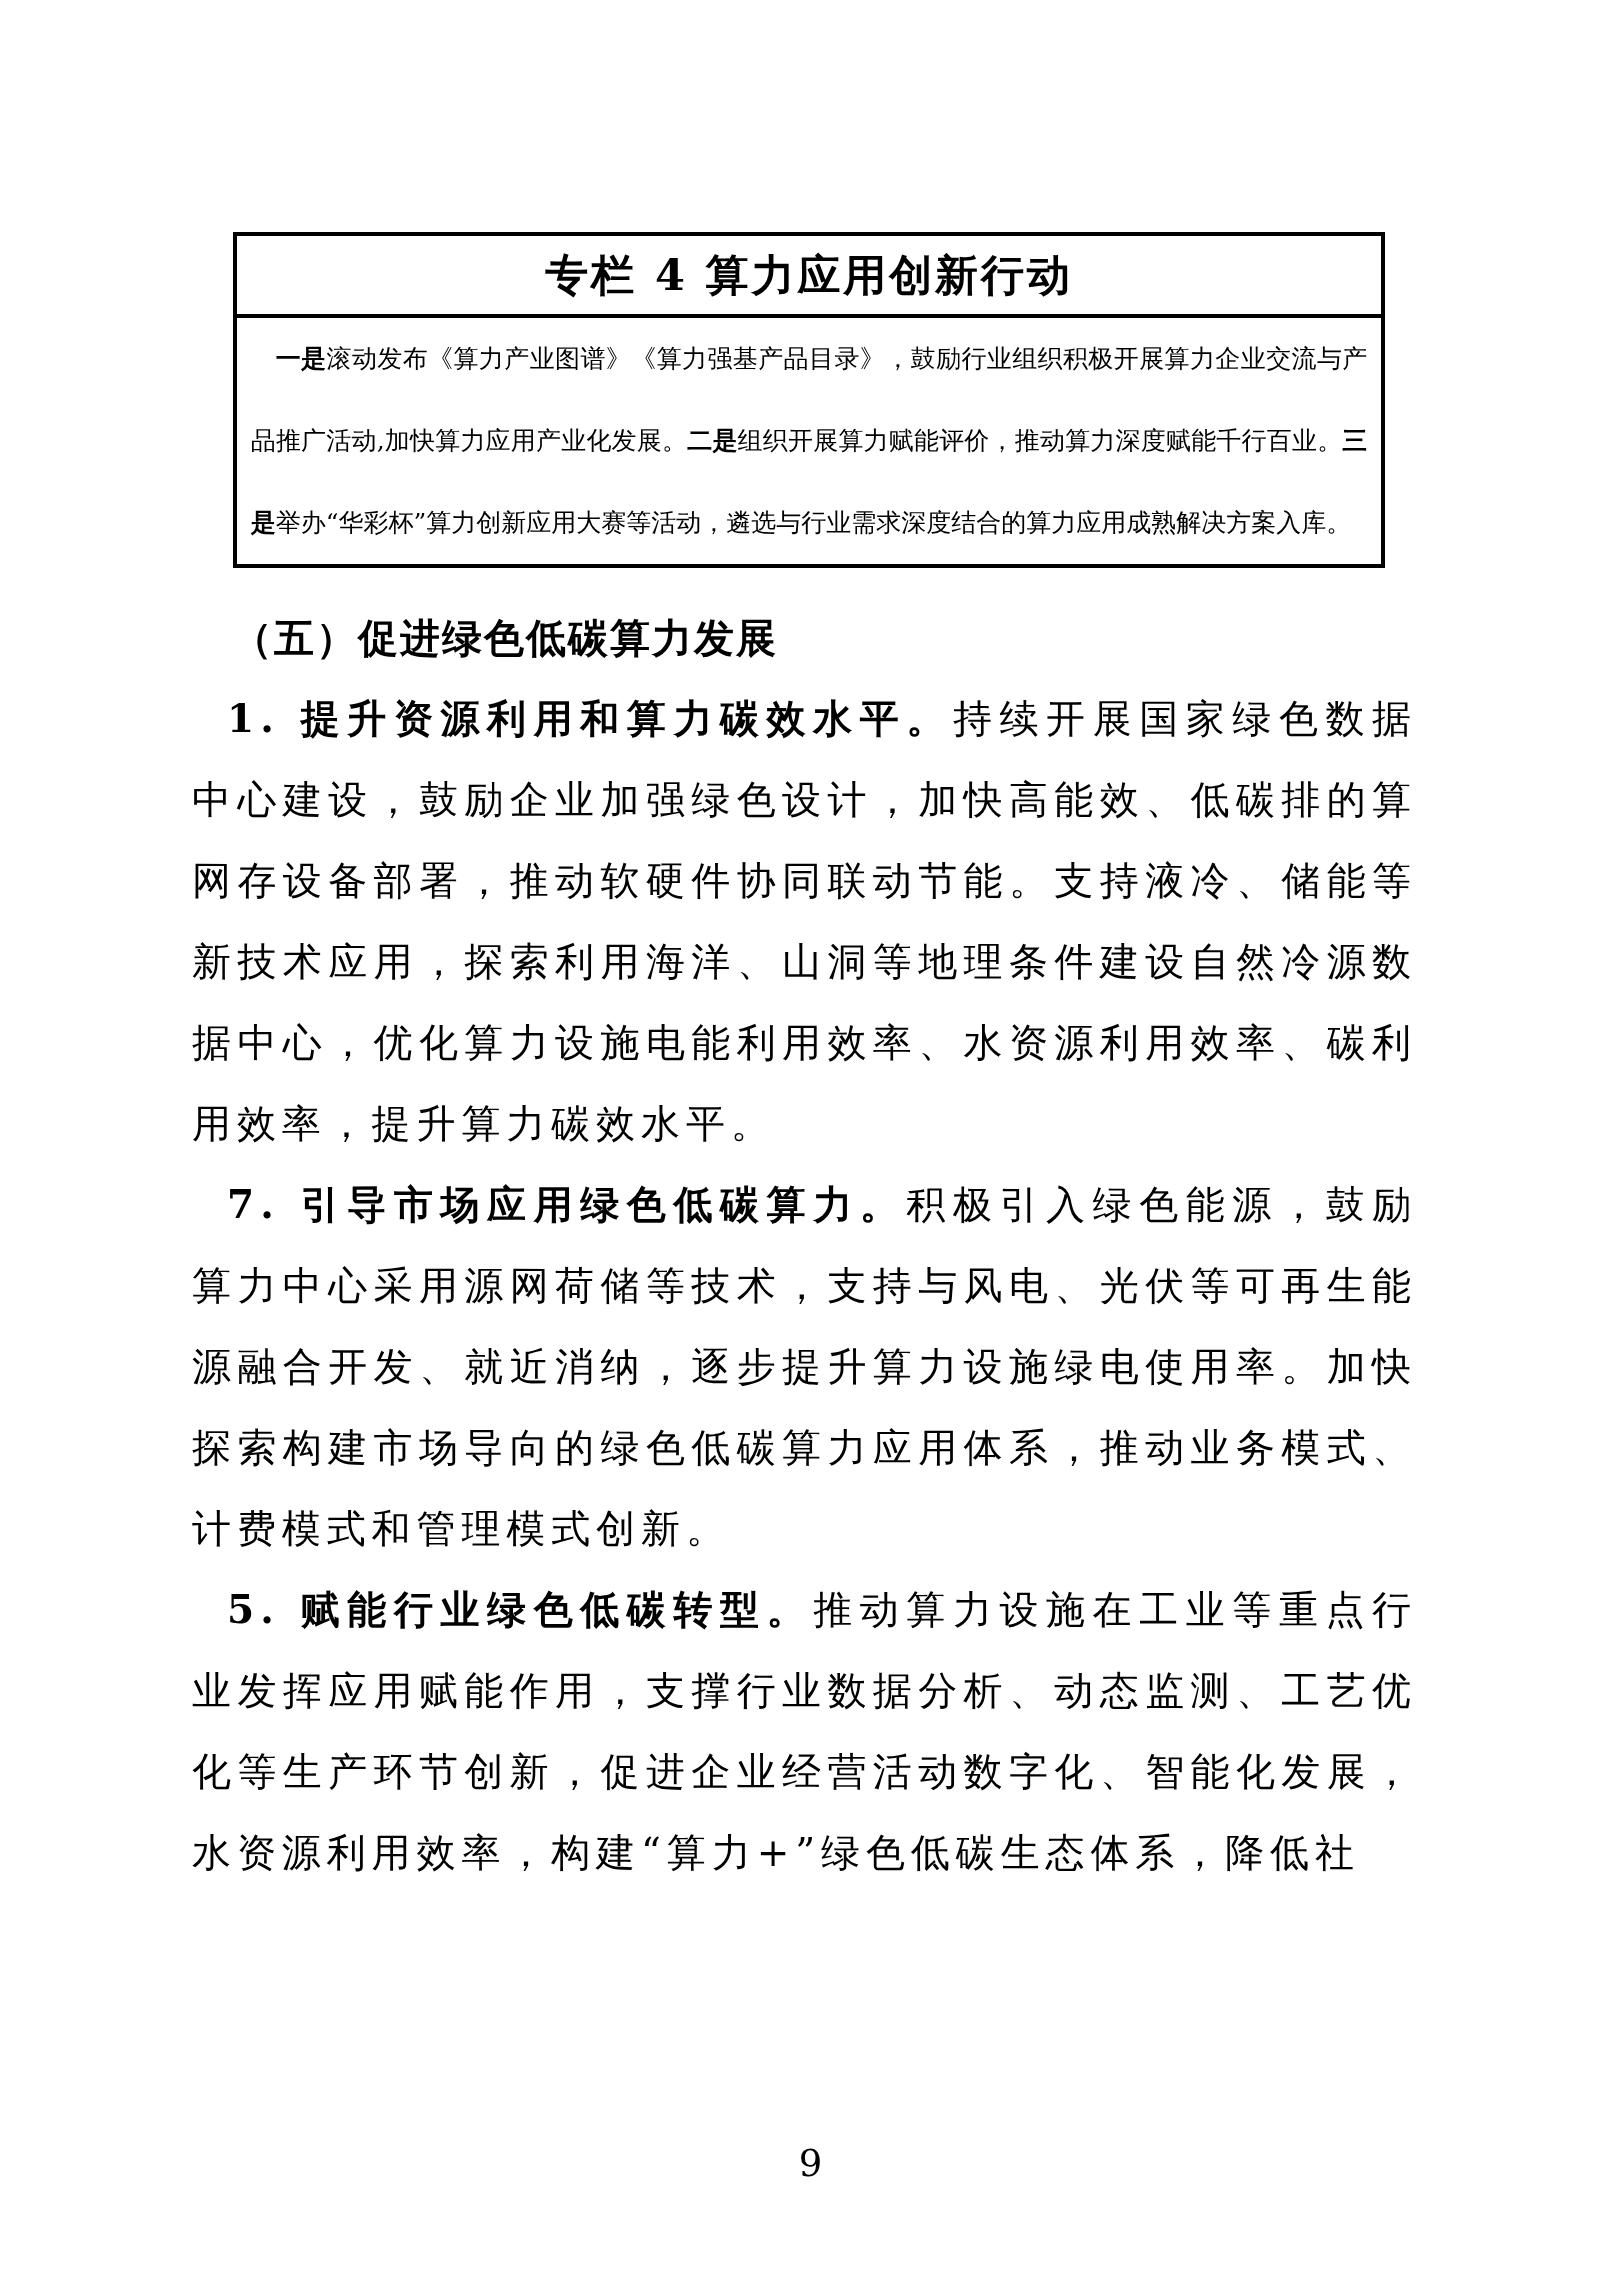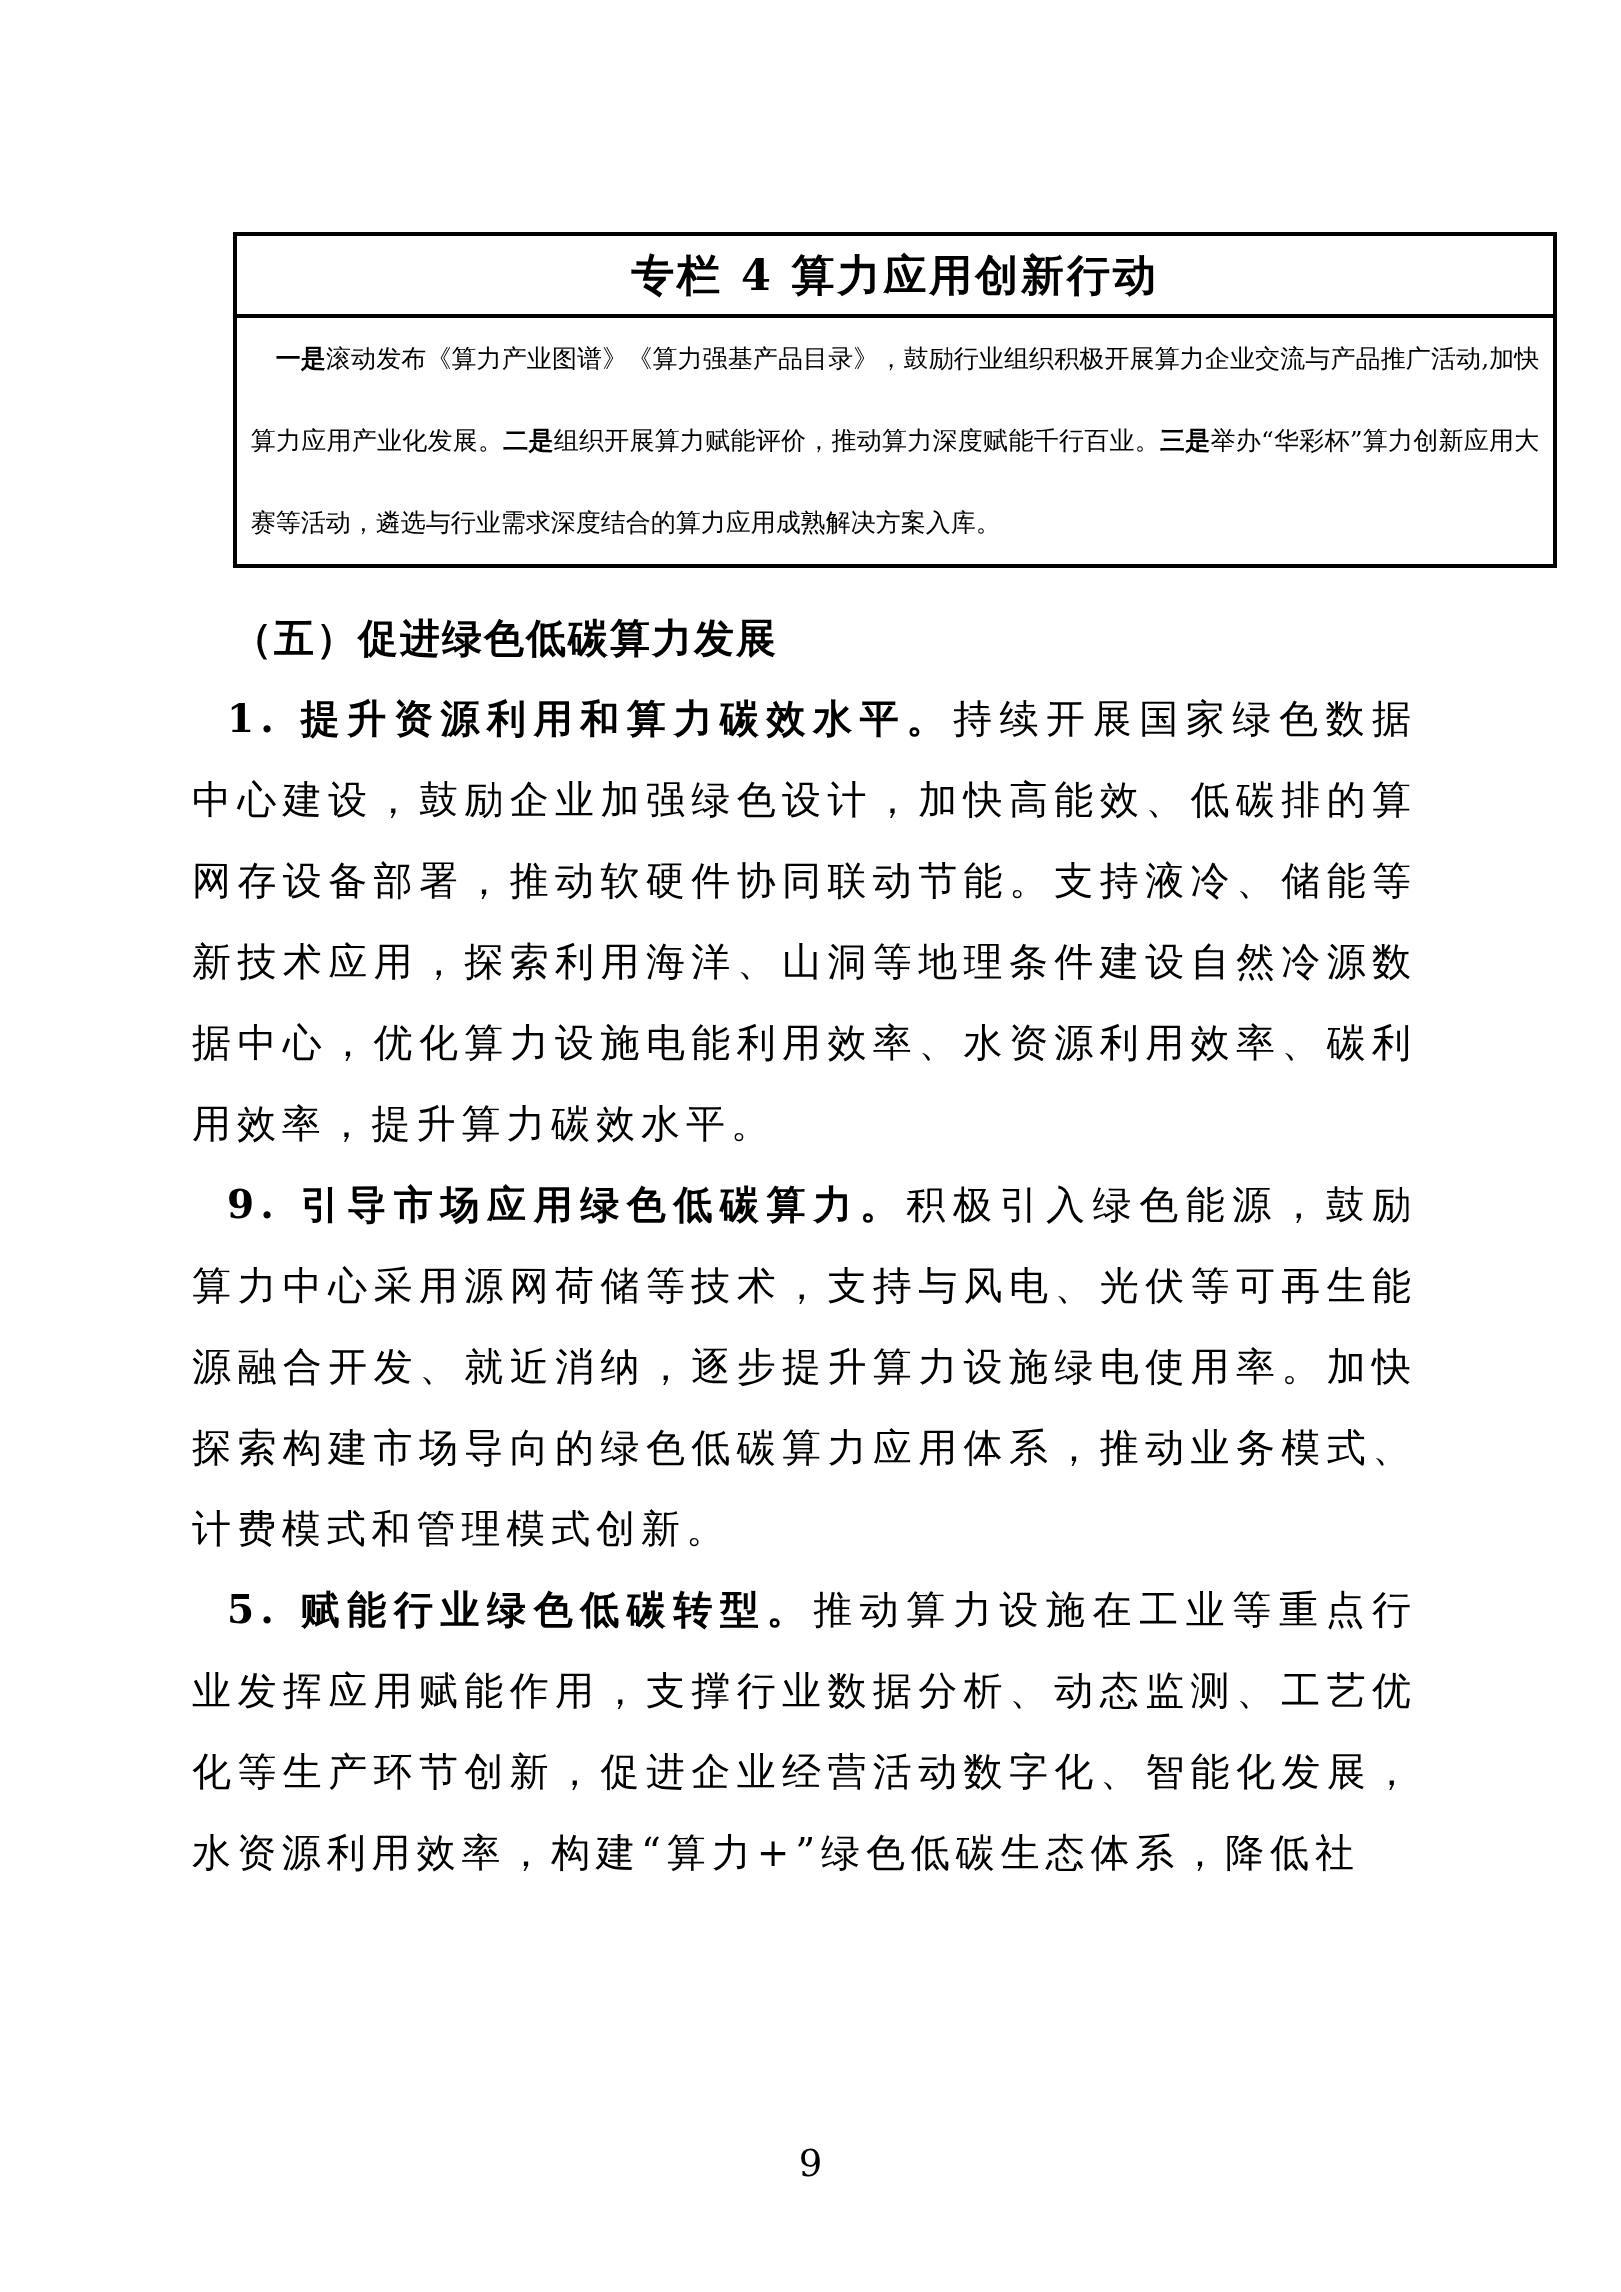--- a/index.html
+++ b/index.html
@@ -18,21 +18,21 @@
   .content {
     position: absolute;
     left: 192px;
     top: 0;
     width: 1225px;
   }
   
   .callout {
     box-sizing: border-box;
     margin: 232px 0 0 41px;
-    width: 1324px;
+    width: 1152px;
     border: 4.9px solid #000000;
     background: #ffffff;
   }
   .callout-title {
     height: 78px;
     line-height: 78px;
     text-align: center;
     border-bottom: 4.9px solid #000000;
     font-weight: bold;
     font-size: 43px;
@@ -90,20 +90,20 @@
 
   <div class="callout">
     <div class="callout-title">专栏 4 算力应用创新行动</div>
     <p class="callout-body"><span class="b">一是</span><span>滚动发布《算力产业图谱》《算力强基产品目录》，鼓励行业组织积极开展算力企业交流与产品推广活动,加快算力应用产业化发展。</span><span class="b">二是</span><span>组织开展算力赋能评价，推动算力深度赋能千行百业。</span><span class="b">三是</span><span>举办“华彩杯”算力创新应用大赛等活动，遴选与行业需求深度结合的算力应用成熟解决方案入库。</span></p>
   </div>
 
   <h2 class="section-heading">（五）促进绿色低碳算力发展</h2>
 
   <p class="para"><span class="lead">1. 提升资源利用和算力碳效水平。</span><span>持续开展国家绿色数据中心建设，鼓励企业加强绿色设计，加快高能效、低碳排的算网存设备部署，推动软硬件协同联动节能。支持液冷、储能等新技术应用，探索利用海洋、山洞等地理条件建设自然冷源数据中心，优化算力设施电能利用效率、水资源利用效率、碳利用效率，提升算力碳效水平。</span></p>
 
-  <p class="para"><span class="lead">9. 引导市场应用绿色低碳算力。</span><span>积极引入绿色能源，鼓励算力中心采用源网荷储等技术，支持与风电、光伏等可再生能源融合开发、就近消纳，逐步提升算力设施绿电使用率。加快探索构建市场导向的绿色低碳算力应用体系，推动业务模式、计费模式和管理模式创新。</span></p>
+  <p class="para"><span class="lead">7. 引导市场应用绿色低碳算力。</span><span>积极引入绿色能源，鼓励算力中心采用源网荷储等技术，支持与风电、光伏等可再生能源融合开发、就近消纳，逐步提升算力设施绿电使用率。加快探索构建市场导向的绿色低碳算力应用体系，推动业务模式、计费模式和管理模式创新。</span></p>
 
   <p class="para"><span class="lead">5. 赋能行业绿色低碳转型。</span><span>推动算力设施在工业等重点行业发挥应用赋能作用，支撑行业数据分析、动态监测、工艺优化等生产环节创新，促进企业经营活动数字化、智能化发展，水资源利用效率，构建“算力+”绿色低碳生态体系，降低社</span></p>
 
 </div>
 
 <div class="page-number">9</div>
 
 
 </body></html>

